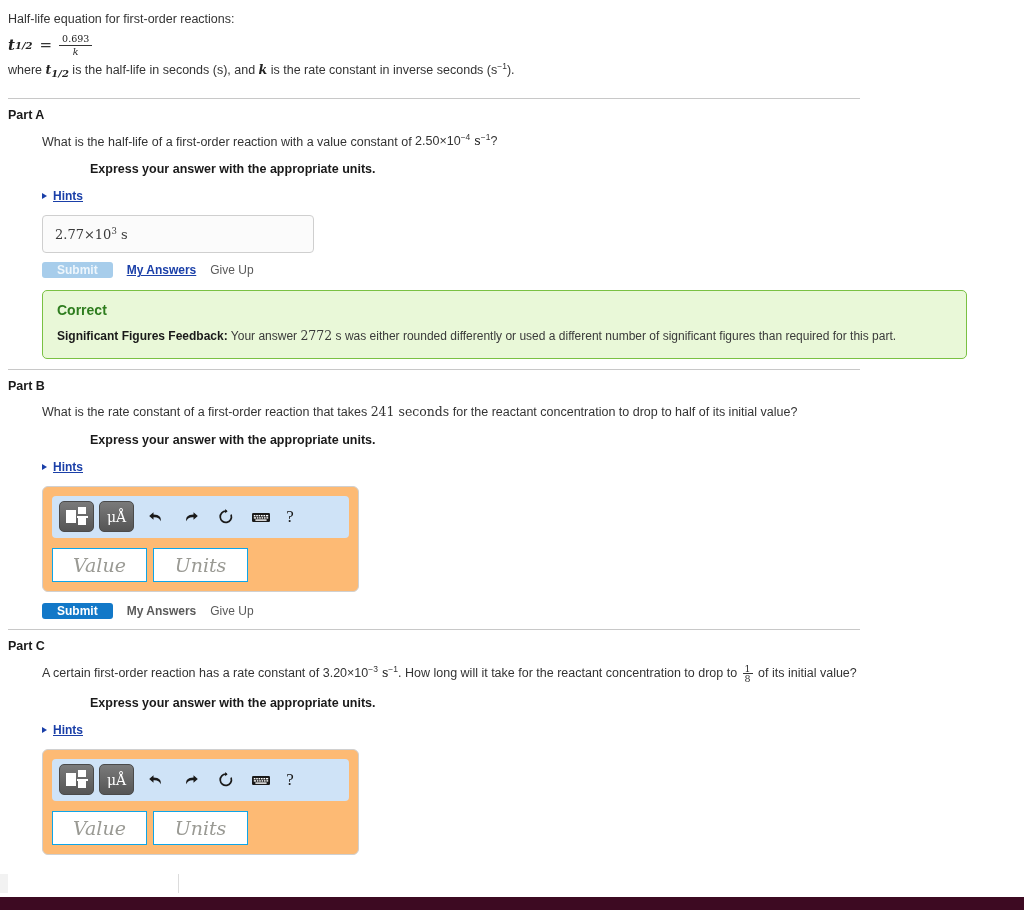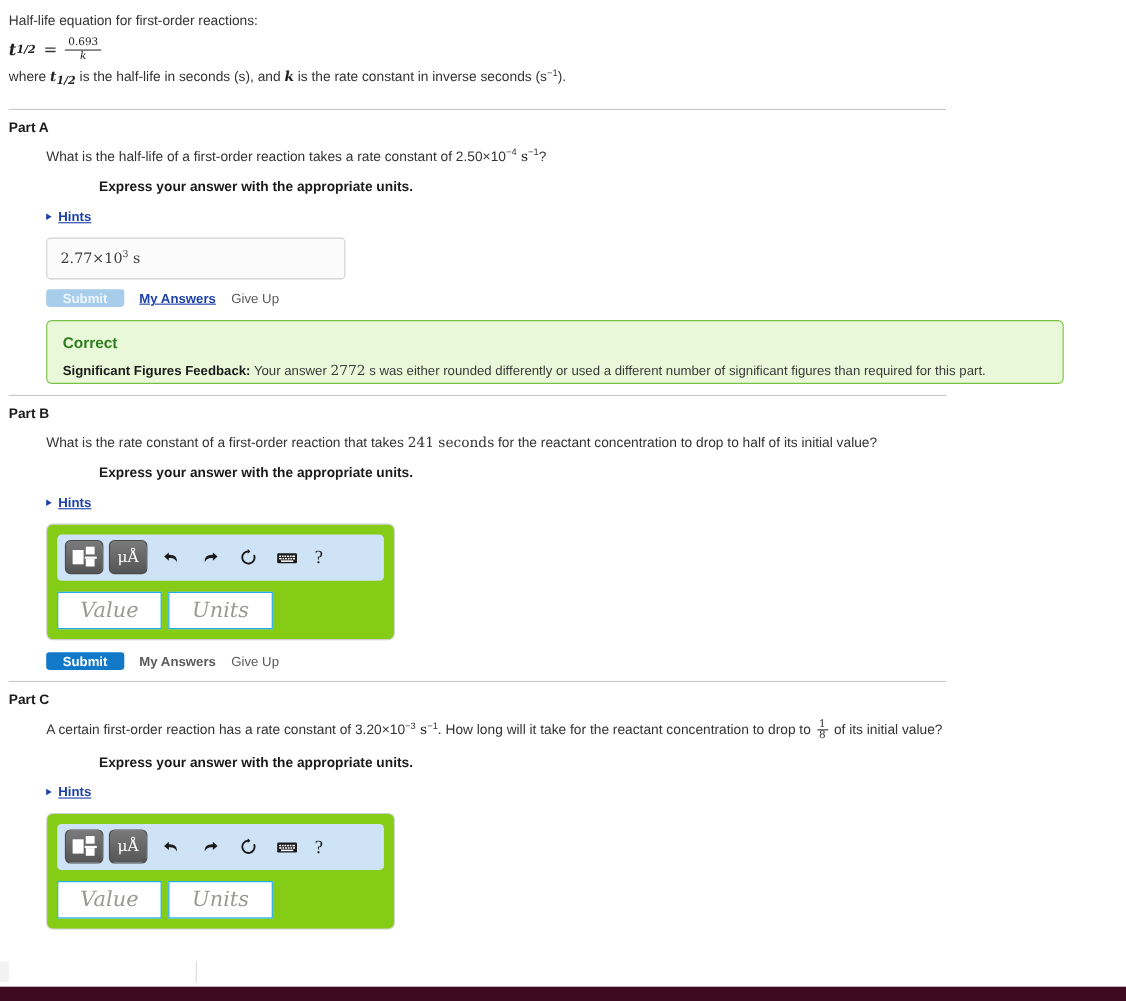--- a/index.html
+++ b/index.html
@@ -216,21 +216,21 @@
 
   
   .feedback {
     margin: 12px 0 0 0;
     margin-left: 0;
     width: 925px;
     box-sizing: border-box;
     border: 1px solid #7ac143;
     border-radius: 5px;
     background: #e9f8d8;
-    padding: 11px 14px 2px 14px;
+    padding: 11px 14px 13px 14px;
   }
   .feedback-title {
     color: #2e7d1e;
     font-weight: bold;
     font-size: 14px;
     margin-bottom: 10px;
   }
   .feedback-body {
     font-size: 12px;
     color: #3a3a3a;
@@ -242,21 +242,21 @@
   .serif-num {
     font-family: "DejaVu Serif", serif;
     font-size: 12.5px;
   }
 
   
   .widget {
     width: 317px;
     border: 1px solid #d0d0d0;
     border-radius: 6px;
-    background: #84cc16;
+    background: #fdba74;
     padding: 9px;
     box-sizing: border-box;
     margin-bottom: 11px;
   }
   .widget-toolbar {
     background: #cfe3f7;
     border-radius: 4px;
     height: 42px;
     display: flex;
     align-items: center;
@@ -421,21 +421,21 @@
       <span>where </span><span class="mathserif" style="font-style:italic;font-weight:600;">t</span><span class="mathserif sub">1/2</span><span> is the half-life in seconds (s), and </span><span class="mathserif" style="font-style:italic;font-weight:600;">k</span><span> is the rate constant in inverse seconds (s</span><sup class="small">−1</sup><span>).</span>
     </div>
   </div>
 
   <hr class="hr">
   <div class="part">
     <div class="part-title">Part A</div>
     <div class="part-body">
 
       <div class="qtext">
-        <span>What is the half-life of a first-order reaction takes a rate constant of </span><span class="nowrap"><span>2.50×10</span><sup class="small">−4</sup><span class="mathserif"> s</span><sup class="small">−1</sup><span>?</span></span>
+        <span>What is the half-life of a first-order reaction with a value constant of </span><span class="nowrap"><span>2.50×10</span><sup class="small">−4</sup><span class="mathserif"> s</span><sup class="small">−1</sup><span>?</span></span>
       </div>
 
       <div class="instruction">Express your answer with the appropriate units.</div>
 
       <div class="hints-row">
         <span class="tri"></span>
         <span class="hints-link">Hints</span>
       </div>
 
       <div class="answer-box">

